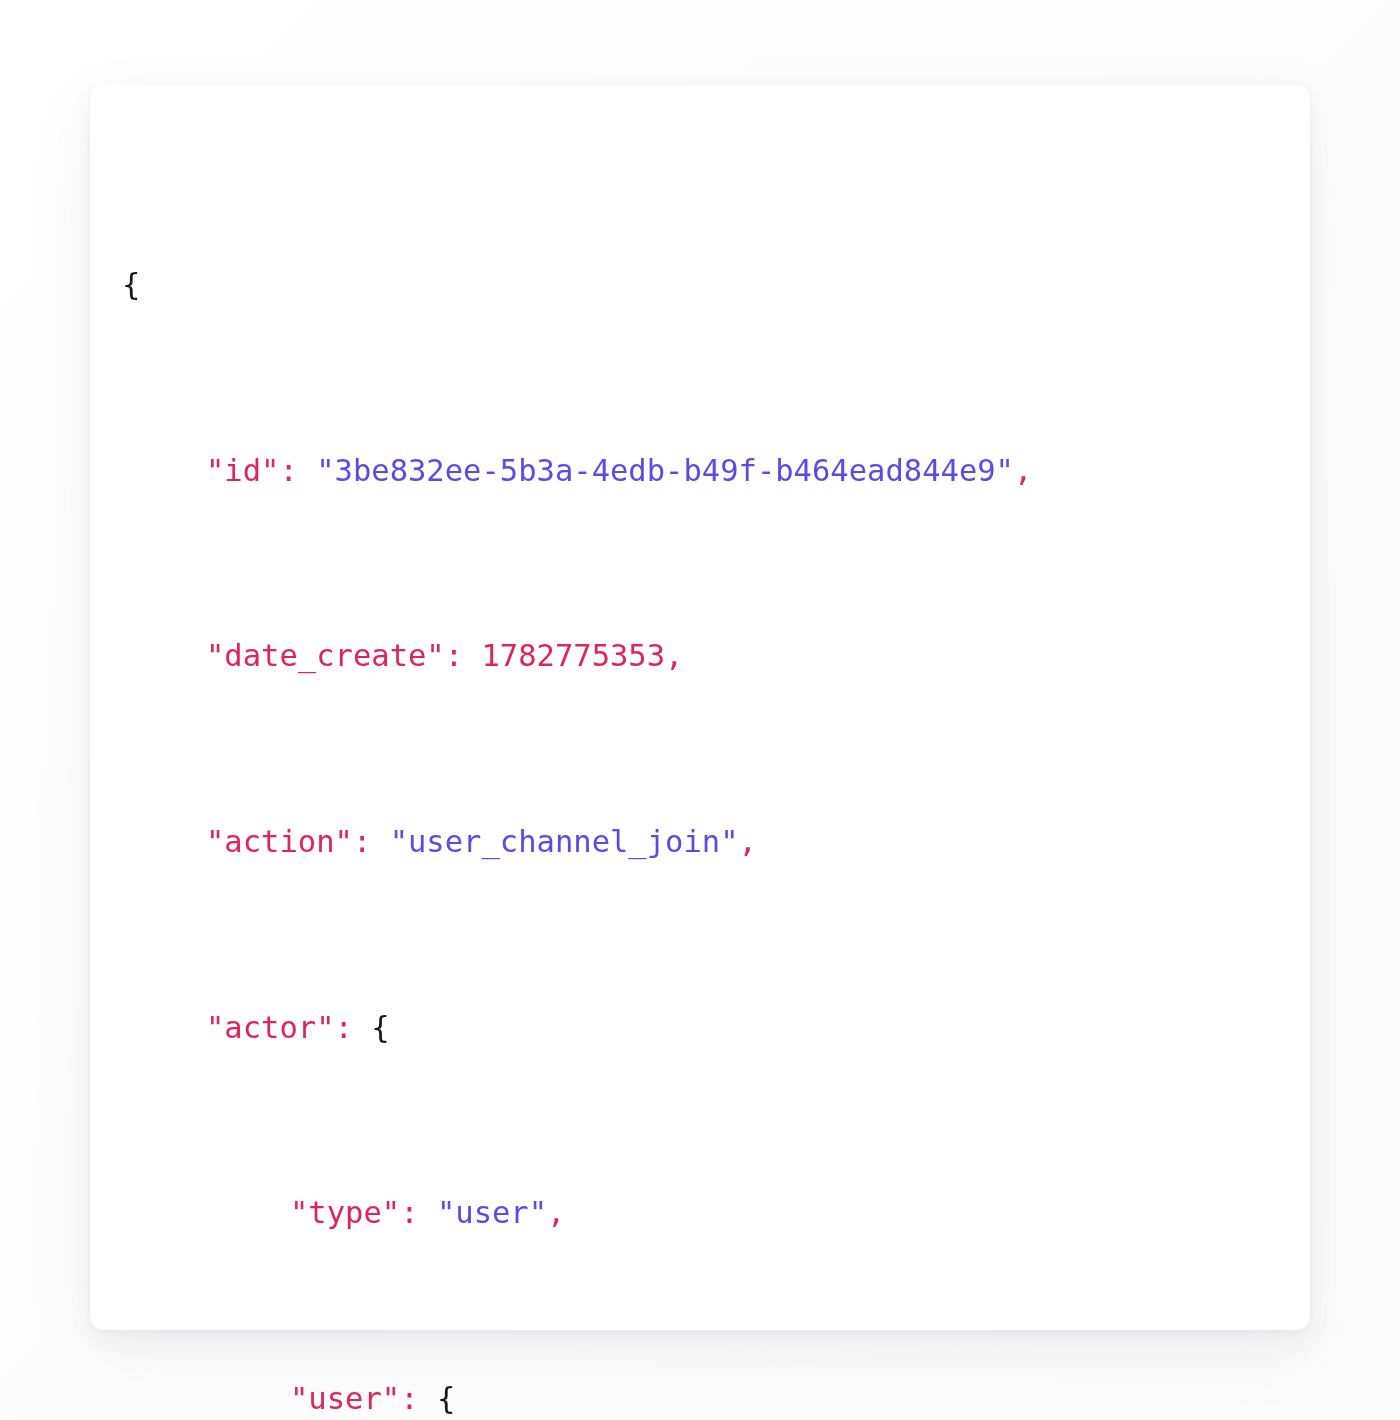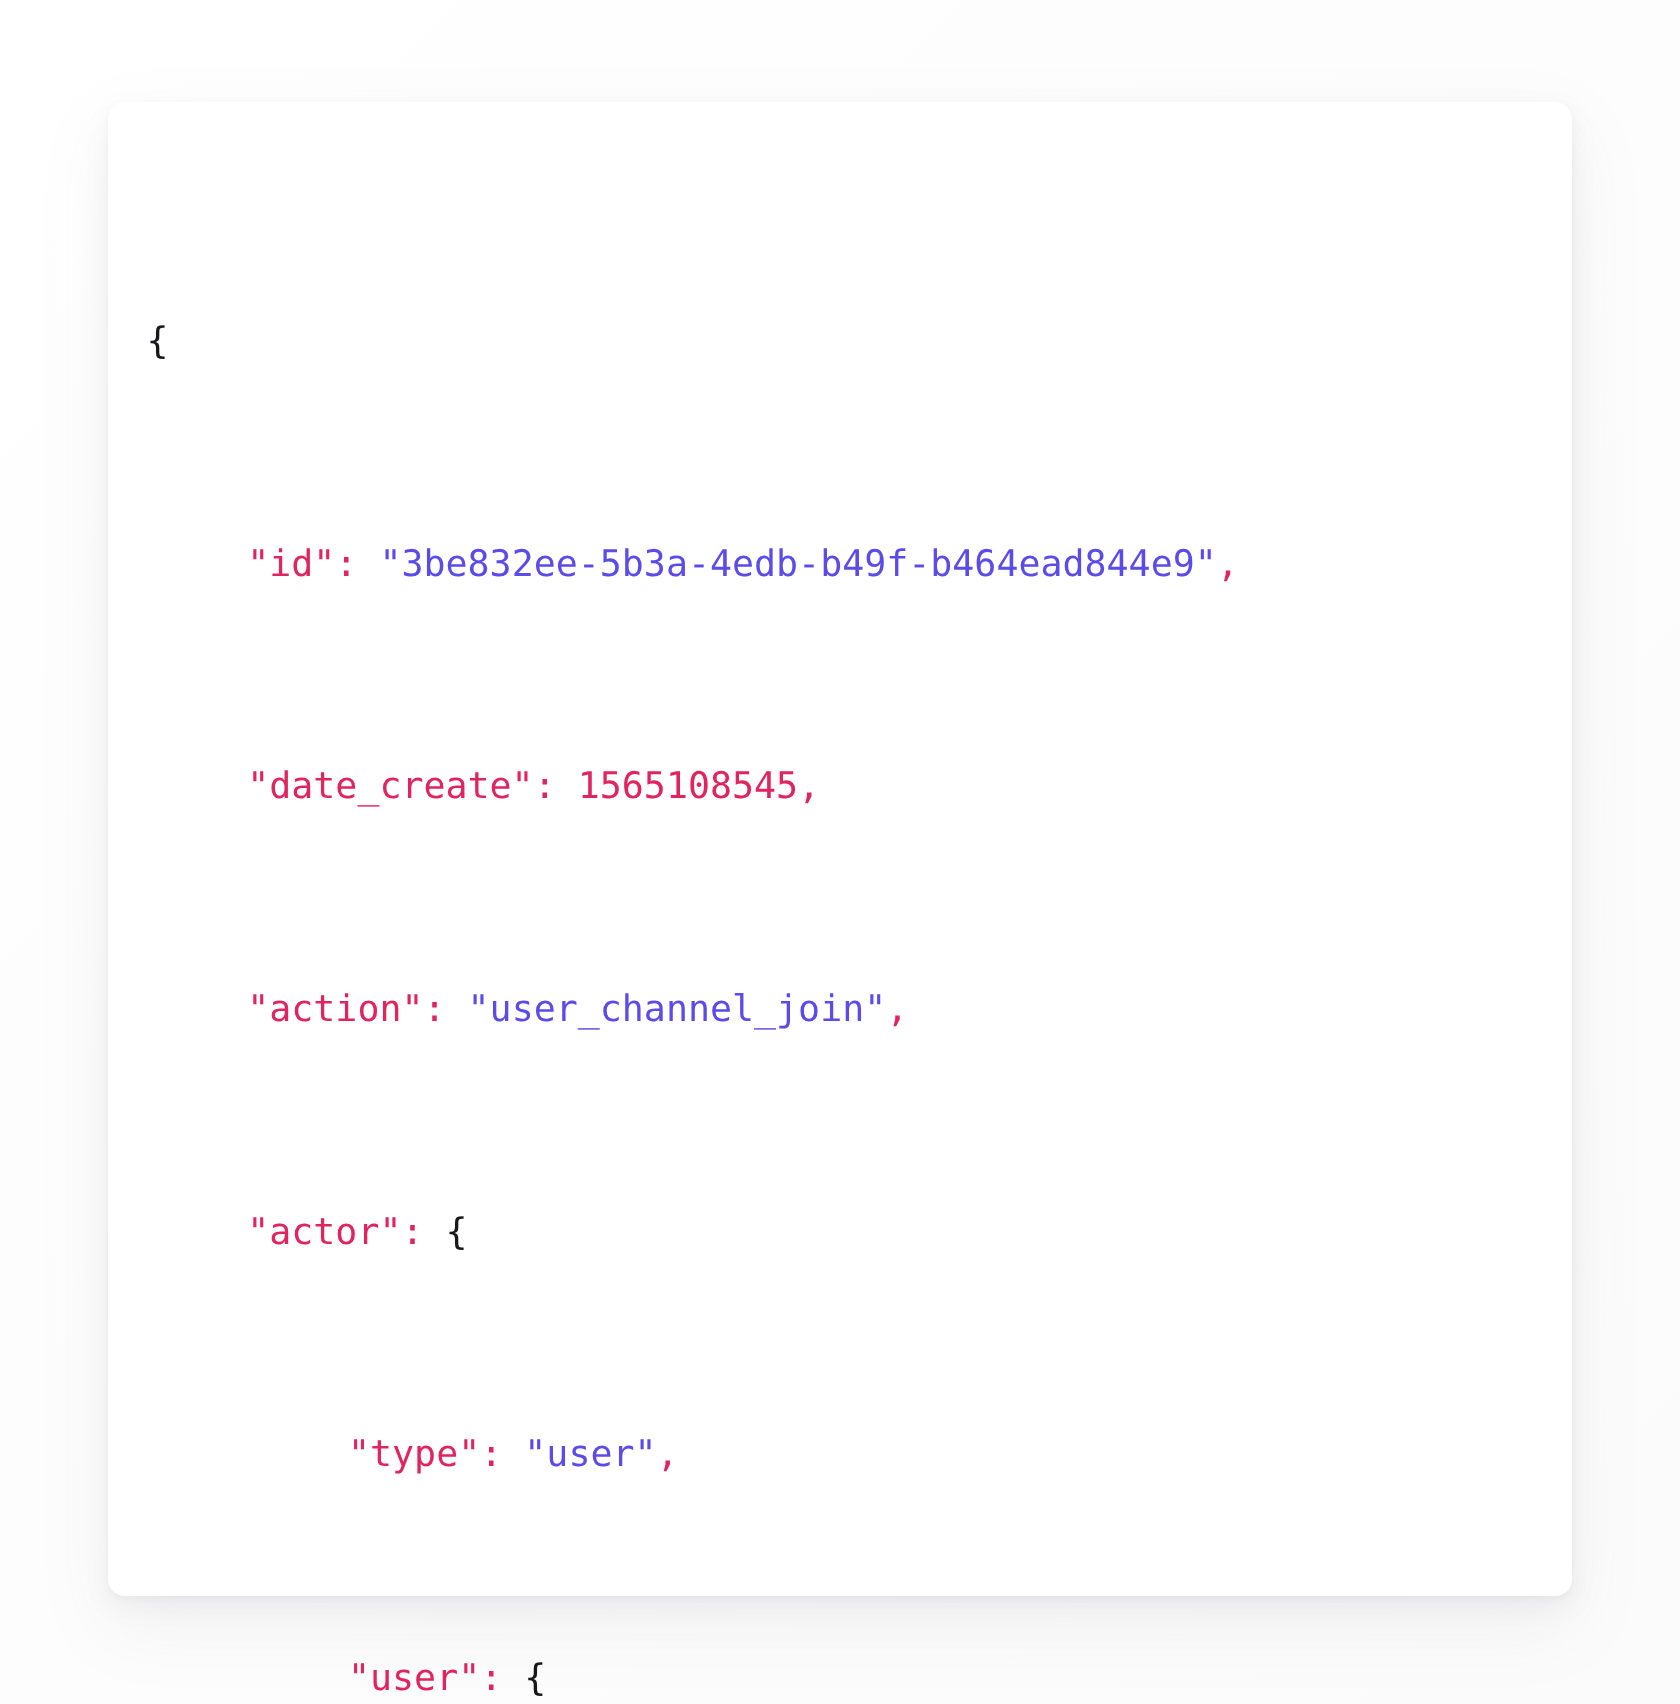--- a/index.html
+++ b/index.html
@@ -72,21 +72,21 @@
 <div id="stage">
 
   <div id="code-card">
 
     <div id="json-block">
 
       <span class="ln i0"><span class="p">{</span></span>
 
       <span class="ln i1"><span class="k">"id"</span><span class="k">: </span><span class="s">"3be832ee-5b3a-4edb-b49f-b464ead844e9"</span><span class="c">,</span></span>
 
-      <span class="ln i1"><span class="k">"date_create"</span><span class="k">: </span><span class="n">1565108545</span><span class="c">,</span></span>
+      <span class="ln i1"><span class="k">"date_create"</span><span class="k">: </span><span class="n">1782775353</span><span class="c">,</span></span>
 
       <span class="ln i1"><span class="k">"action"</span><span class="k">: </span><span class="s">"user_channel_join"</span><span class="c">,</span></span>
 
       <span class="ln i1"><span class="k">"actor"</span><span class="k">: </span><span class="p">{</span></span>
 
       <span class="ln i2"><span class="k">"type"</span><span class="k">: </span><span class="s">"user"</span><span class="c">,</span></span>
 
       <span class="ln i2"><span class="k">"user"</span><span class="k">: </span><span class="p">{</span></span>
 
       

